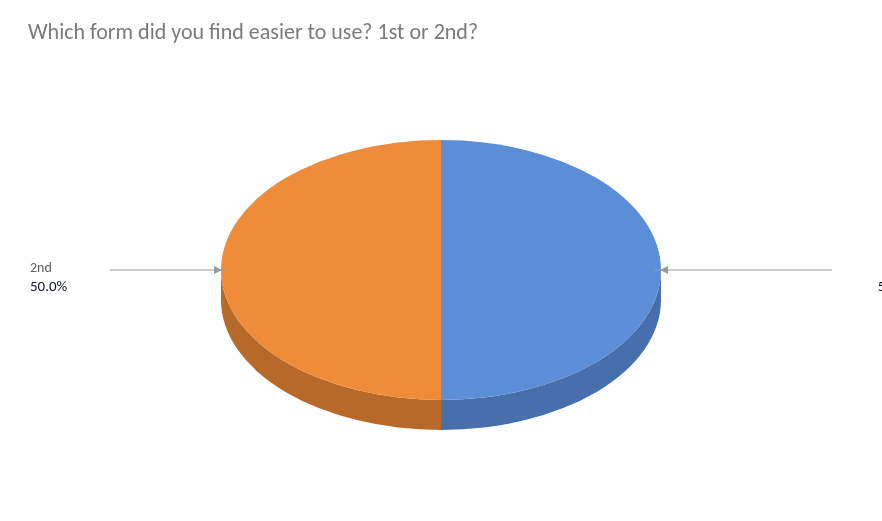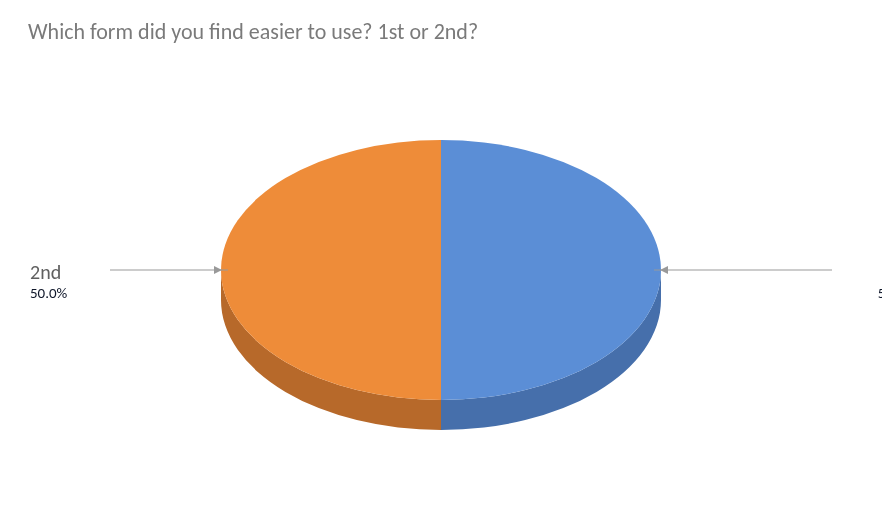--- a/index.html
+++ b/index.html
@@ -38,21 +38,21 @@
   .leader {
     stroke: #999999;
     stroke-width: 1;
     fill: none;
   }
   .label-group {
     position: absolute;
     width: 80px;
   }
   .label-name {
-    font-size: 20px;
+    font-size: 14px;
     color: #606060;
     line-height: 1.2;
   }
   .label-pct {
     font-size: 15px;
     color: #0f172a;
     line-height: 1.2;
   }
   .label-right {
     left: 835px;

